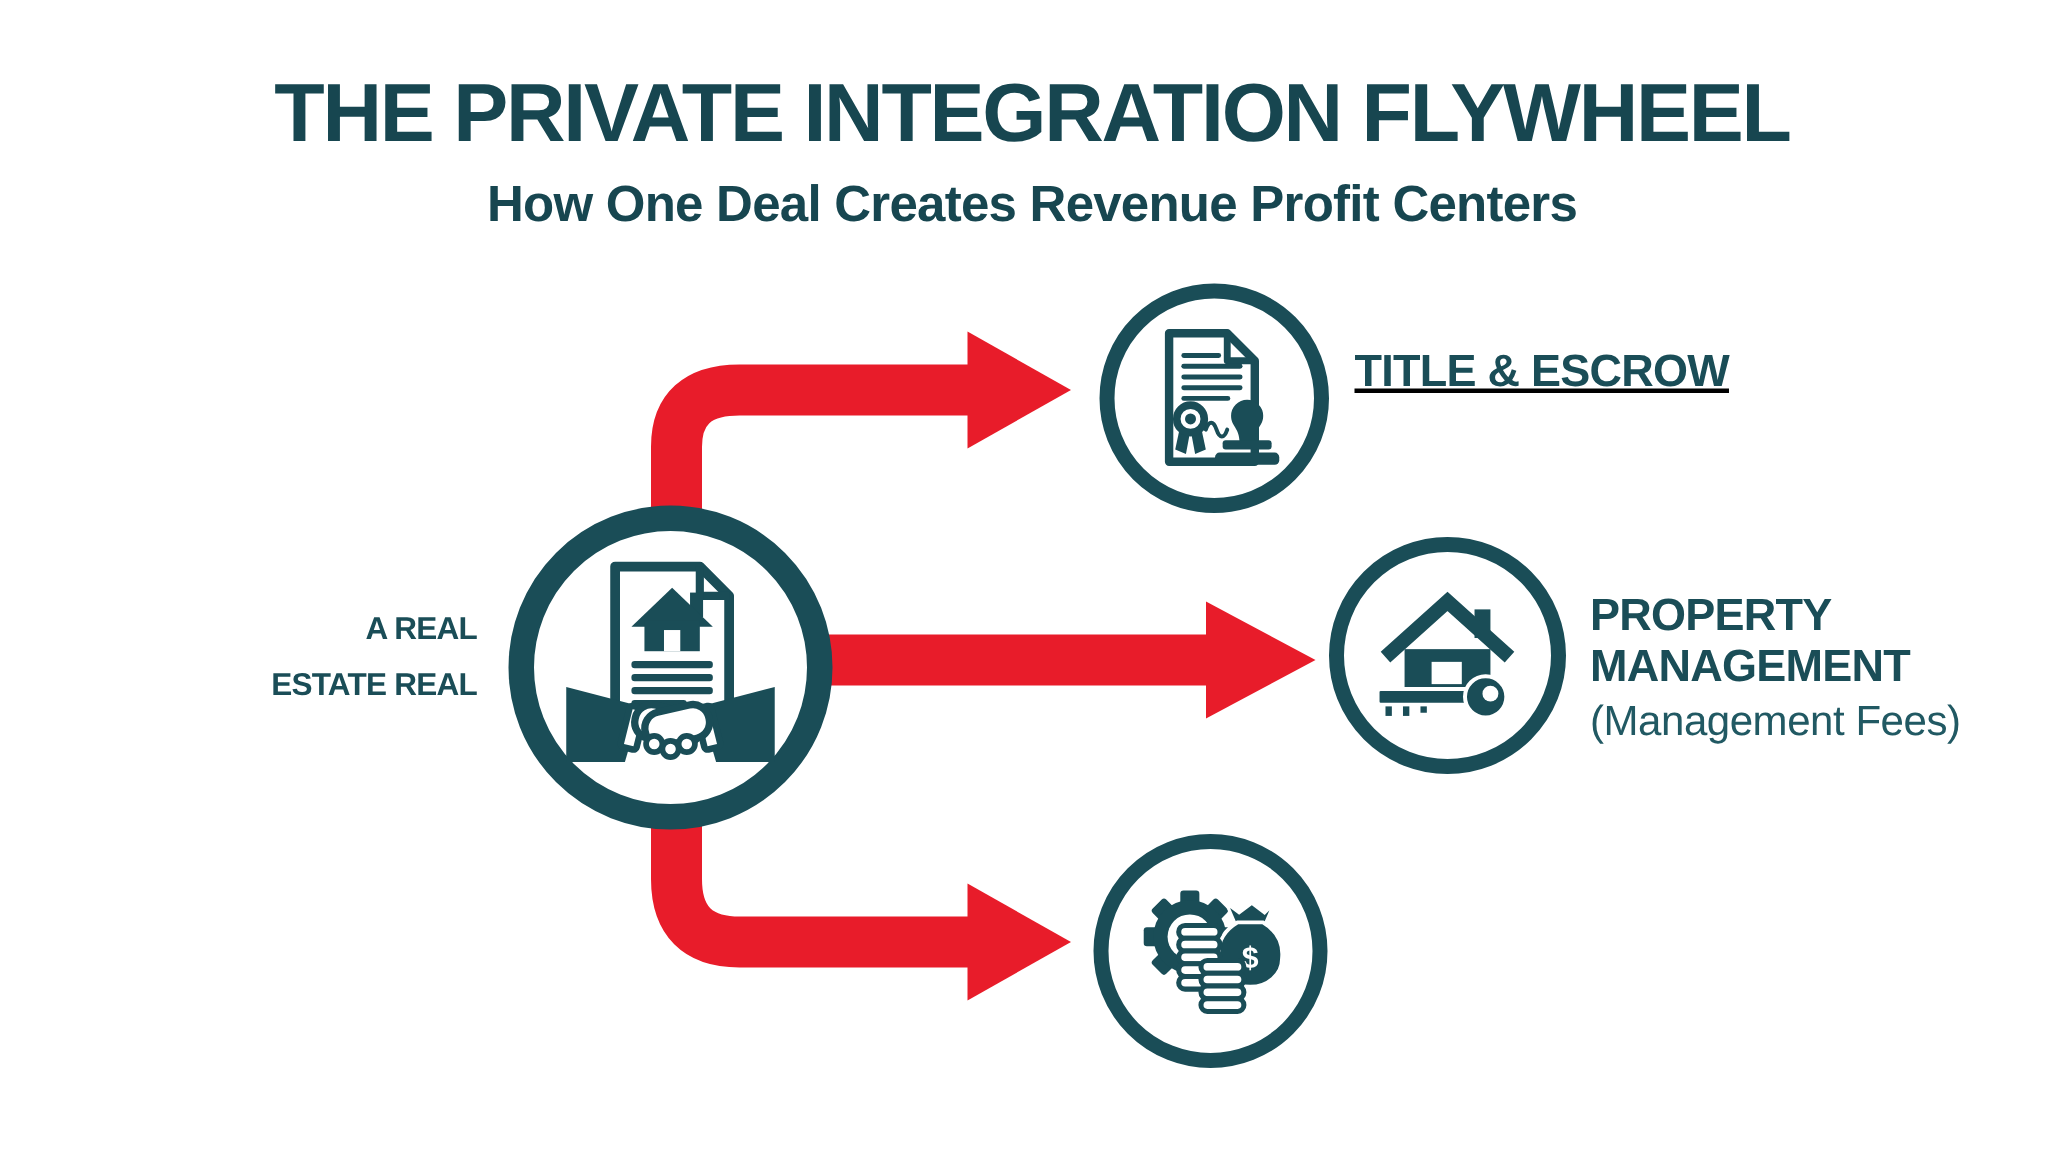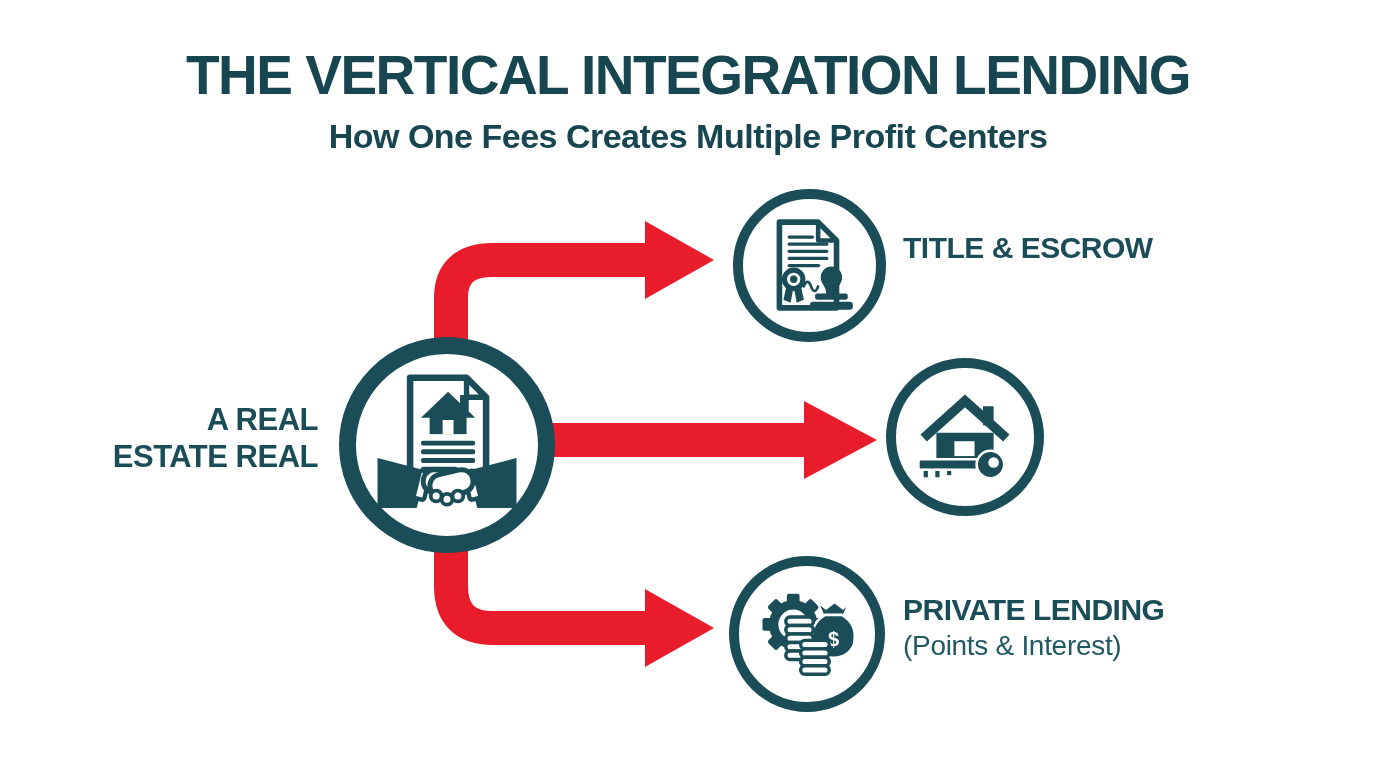--- a/index.html
+++ b/index.html
@@ -32,51 +32,51 @@
     position:absolute;background:#fff;border-radius:50%;z-index:2;
     display:flex;align-items:center;justify-content:center;
     box-sizing:border-box;border:10px solid var(--teal);
   }
   .hub{left:339px;top:337px;width:216px;height:216px;border-width:17px;}
   .c1{left:733px;top:189px;width:153px;height:153px;}
   .c2{left:886px;top:358px;width:158px;height:158px;}
   .c3{left:729px;top:556px;width:156px;height:156px;}
   .hub-label{
     position:absolute;left:60px;top:401px;width:258px;text-align:right;
-    font-size:31px;font-weight:bold;color:var(--teal);line-height:37px;
+    font-size:21px;font-weight:bold;color:var(--teal);line-height:37px;
     letter-spacing:-0.5px;z-index:2;
   }
   .label-group{position:absolute;z-index:2;}
   .main-label{
     font-size:30px;font-weight:bold;color:var(--teal);
     line-height:34px;letter-spacing:-0.5px;
   }
   .sub-label{
     font-size:28px;font-weight:normal;color:var(--teal-sub);
     line-height:32px;letter-spacing:-0.3px;margin-top:3px;
   }
-  .g1{left:903px;top:231px;}
+  .g1{left:903px;top:231px;text-decoration:underline;}
   .g2{left:1060px;top:394px;}
   .g2 .main-label{width:260px;}
   .g3{left:903px;top:593px;}
   
   .tf{fill:var(--teal);}
   .wf{fill:#ffffff;}
   .ts{stroke:var(--teal);}
   .ws{stroke:#ffffff;}
   .nf{fill:none;}
   .dollar{font-family:"Liberation Sans",sans-serif;font-weight:bold;font-size:19px;fill:#fff;}
 </style>
 </head>
 <body>
 
 <div class="canvas">
 
-  <div class="title">THE VERTICAL INTEGRATION LENDING</div>
-  <div class="subtitle">How One Fees Creates Multiple Profit Centers</div>
+  <div class="title">THE PRIVATE INTEGRATION FLYWHEEL</div>
+  <div class="subtitle">How One Deal Creates Revenue Profit Centers</div>
 
   <svg class="arrows" width="1376" height="768" viewBox="0 0 1376 768" aria-hidden="true">
     <g>
       <path class="arrow-line" d="M451,420 V298 Q451,260 493,260 H648"></path>
       <polygon class="arrow-head" points="645,221 714,260 645,299"></polygon>
     </g>
     <g>
       <path class="arrow-line" d="M460,440 H806"></path>
       <polygon class="arrow-head" points="804,401 877,440 804,479"></polygon>
     </g>
@@ -158,20 +158,24 @@
       <rect class="wf" x="40" y="54" width="19" height="14"></rect>
 
       <rect class="tf ws" stroke-width="2.5" x="6" y="71" width="60" height="10" rx="2"></rect>
       <rect class="tf ws" stroke-width="2" x="10" y="81" width="6" height="8"></rect>
       <rect class="tf ws" stroke-width="2" x="21" y="81" width="6" height="8"></rect>
       <rect class="tf ws" stroke-width="2" x="32" y="81" width="6" height="6"></rect>
       <circle class="tf ws" stroke-width="2.5" cx="74" cy="76" r="13"></circle>
       <circle class="wf" cx="77" cy="74" r="5"></circle>
     </svg>
   </div>
+  <div class="label-group g2">
+    <div class="main-label">PROPERTY MANAGEMENT</div>
+    <div class="sub-label">(Management Fees)</div>
+  </div>
 
   <div class="circle c3">
     <svg width="106" height="106" viewBox="0 0 100 100" aria-hidden="true">
 
       <g>
         <rect class="tf" x="31" y="12" width="12" height="11" rx="2" transform="rotate(0 37 41)"></rect>
         <rect class="tf" x="31" y="12" width="12" height="11" rx="2" transform="rotate(45 37 41)"></rect>
         <rect class="tf" x="31" y="12" width="12" height="11" rx="2" transform="rotate(90 37 41)"></rect>
         <rect class="tf" x="31" y="12" width="12" height="11" rx="2" transform="rotate(135 37 41)"></rect>
         <rect class="tf" x="31" y="12" width="12" height="11" rx="2" transform="rotate(180 37 41)"></rect>
@@ -197,18 +201,14 @@
       </g>
 
       <g>
         <rect class="wf ts" stroke-width="3.2" x="44" y="56" width="27" height="8" rx="4"></rect>
         <rect class="wf ts" stroke-width="3.2" x="44" y="64" width="27" height="8" rx="4"></rect>
         <rect class="wf ts" stroke-width="3.2" x="44" y="72" width="27" height="8" rx="4"></rect>
         <rect class="wf ts" stroke-width="3.2" x="44" y="80" width="27" height="8" rx="4"></rect>
       </g>
     </svg>
   </div>
-  <div class="label-group g3">
-    <div class="main-label">PRIVATE LENDING</div>
-    <div class="sub-label">(Points &amp; Interest)</div>
-  </div>
 
 </div>
 
 </body></html>

